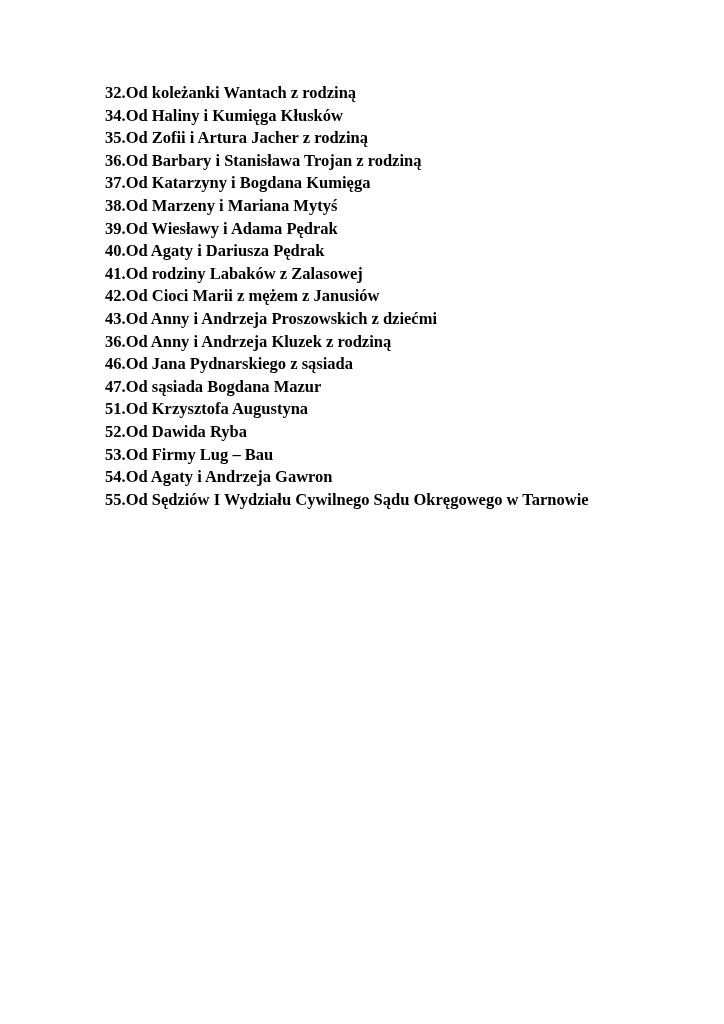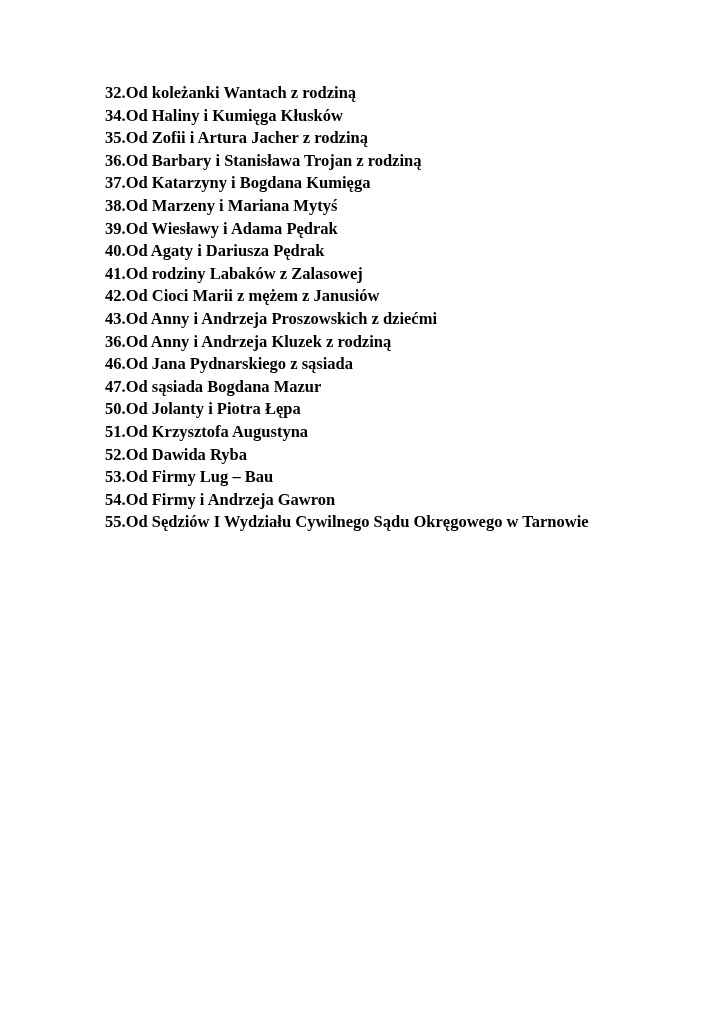--- a/index.html
+++ b/index.html
@@ -48,21 +48,20 @@
     <div class="list-row"><span class="num">37.</span><span class="txt">Od Katarzyny i Bogdana Kumięga</span></div>
     <div class="list-row"><span class="num">38.</span><span class="txt">Od Marzeny i Mariana Mytyś</span></div>
     <div class="list-row"><span class="num">39.</span><span class="txt">Od Wiesławy i Adama Pędrak</span></div>
     <div class="list-row"><span class="num">40.</span><span class="txt">Od Agaty i Dariusza Pędrak</span></div>
     <div class="list-row"><span class="num">41.</span><span class="txt">Od rodziny Labaków z Zalasowej</span></div>
     <div class="list-row"><span class="num">42.</span><span class="txt">Od Cioci Marii z mężem z Janusiów</span></div>
     <div class="list-row"><span class="num">43.</span><span class="txt">Od Anny i Andrzeja Proszowskich z dziećmi</span></div>
     <div class="list-row"><span class="num">36.</span><span class="txt">Od Anny i Andrzeja Kluzek z rodziną</span></div>
     <div class="list-row"><span class="num">46.</span><span class="txt">Od Jana Pydnarskiego z sąsiada</span></div>
     <div class="list-row"><span class="num">47.</span><span class="txt">Od sąsiada Bogdana Mazur</span></div>
-    <div class="list-row"><span class="num">50.</span><span class="txt">Od Jolanty i Piotra Łępa</span></div>
     <div class="list-row"><span class="num">51.</span><span class="txt">Od Krzysztofa Augustyna</span></div>
     <div class="list-row"><span class="num">52.</span><span class="txt">Od Dawida Ryba</span></div>
     <div class="list-row"><span class="num">53.</span><span class="txt">Od Firmy Lug – Bau</span></div>
-    <div class="list-row"><span class="num">54.</span><span class="txt">Od Firmy i Andrzeja Gawron</span></div>
+    <div class="list-row"><span class="num">54.</span><span class="txt">Od Agaty i Andrzeja Gawron</span></div>
     <div class="list-row"><span class="num">55.</span><span class="txt">Od Sędziów I Wydziału Cywilnego Sądu Okręgowego w Tarnowie</span></div>
 
   </div>
 </div>
 
 </body></html>

